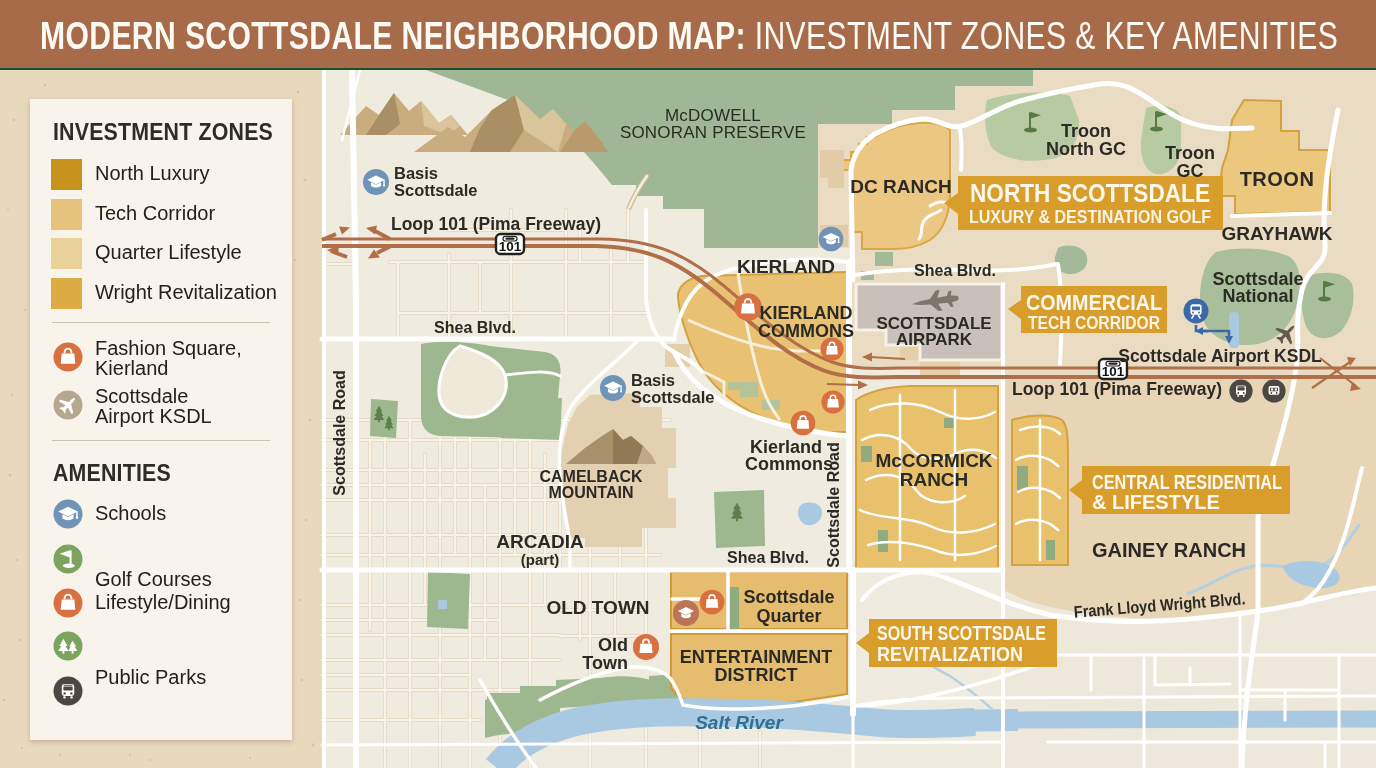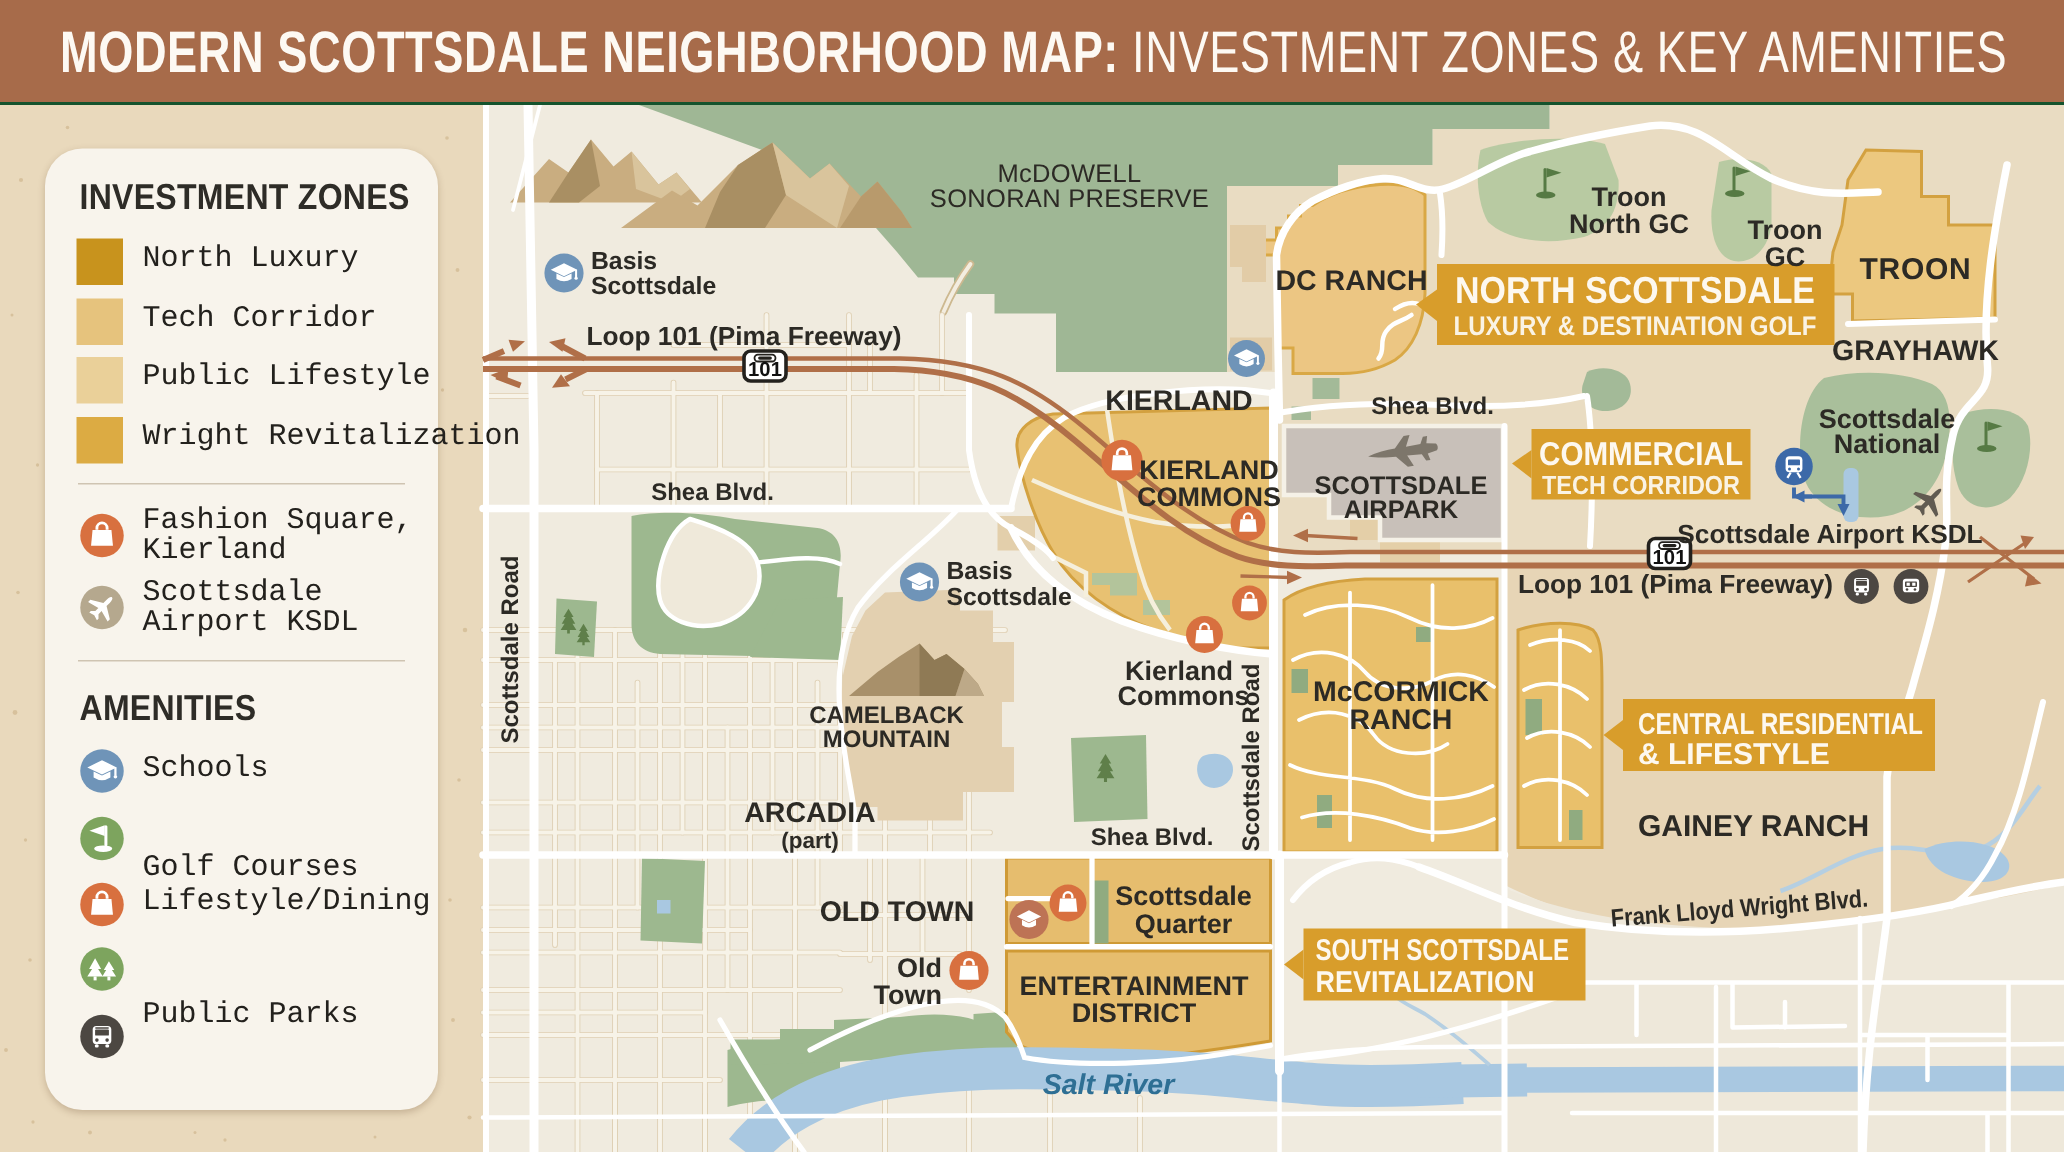--- a/index.html
+++ b/index.html
@@ -5,24 +5,24 @@
   html,body{margin:0;padding:0;width:1376px;height:768px;overflow:hidden;
     font-family:"Liberation Sans",sans-serif;background:#e9d9bc;}
   #page{position:relative;width:1376px;height:768px;}
   #mapsvg{position:absolute;left:0;top:0;}
   #header{position:absolute;left:0;top:0;width:1376px;height:70px;background:#a76b4a;
     border-bottom:2px solid #14532d;box-sizing:border-box;}
   #header .t{position:absolute;left:40px;top:14px;font-size:39px;color:#fdf9f3;
     letter-spacing:0.5px;white-space:nowrap;font-weight:400;transform:scaleX(0.772);transform-origin:left center;}
   #header .t b{font-weight:700;}
   #legend{position:absolute;left:30px;top:99px;width:262px;height:641px;background:#f8f4ec;
-    box-shadow:0 2px 5px rgba(90,60,30,0.25);border-radius:25px;}
+    box-shadow:0 2px 5px rgba(90,60,30,0.25);}
   .lg-h{position:absolute;left:23px;font-size:24px;font-weight:700;color:#2e2c27;letter-spacing:0.2px;white-space:nowrap;transform:scaleX(0.89);transform-origin:left center;}
   .sw{position:absolute;left:21px;width:31px;height:31px;}
-  .lg-t{position:absolute;left:65px;font-size:20px;color:#23211d;line-height:20px;white-space:nowrap;font-family:Liberation Mono, monospace;}
+  .lg-t{position:absolute;left:65px;font-size:20px;color:#23211d;line-height:20px;white-space:nowrap;}
   .lg-div{position:absolute;left:22px;width:218px;height:1px;background:#cfc4b2;}
   .lg-ic{position:absolute;left:22px;}
 </style>
 </head>
 <body>
 <div id="page">
 
 <svg id="mapsvg" width="1376" height="768" viewBox="0 0 1376 768">
 <defs>
   <g id="ic-school">
@@ -538,21 +538,21 @@
   <div class="sw" style="top:60px;background:#c8931d;"></div>
 
   <div class="lg-t" style="top:64px;">North Luxury</div>
 
   <div class="sw" style="top:100px;background:#e6c37d;"></div>
 
   <div class="lg-t" style="top:104px;">Tech Corridor</div>
 
   <div class="sw" style="top:139px;background:#ead099;"></div>
 
-  <div class="lg-t" style="top:143px;">Public Lifestyle</div>
+  <div class="lg-t" style="top:143px;">Quarter Lifestyle</div>
 
   <div class="sw" style="top:179px;background:#dcab43;"></div>
 
   <div class="lg-t" style="top:183px;">Wright Revitalization</div>
 
   <div class="lg-div" style="top:223px;"></div>
 
   <svg class="lg-ic" style="top:242px;" width="32" height="32" viewBox="-16 -16 32 32">
         <use href="#ic-shop"></use>
       </svg>

